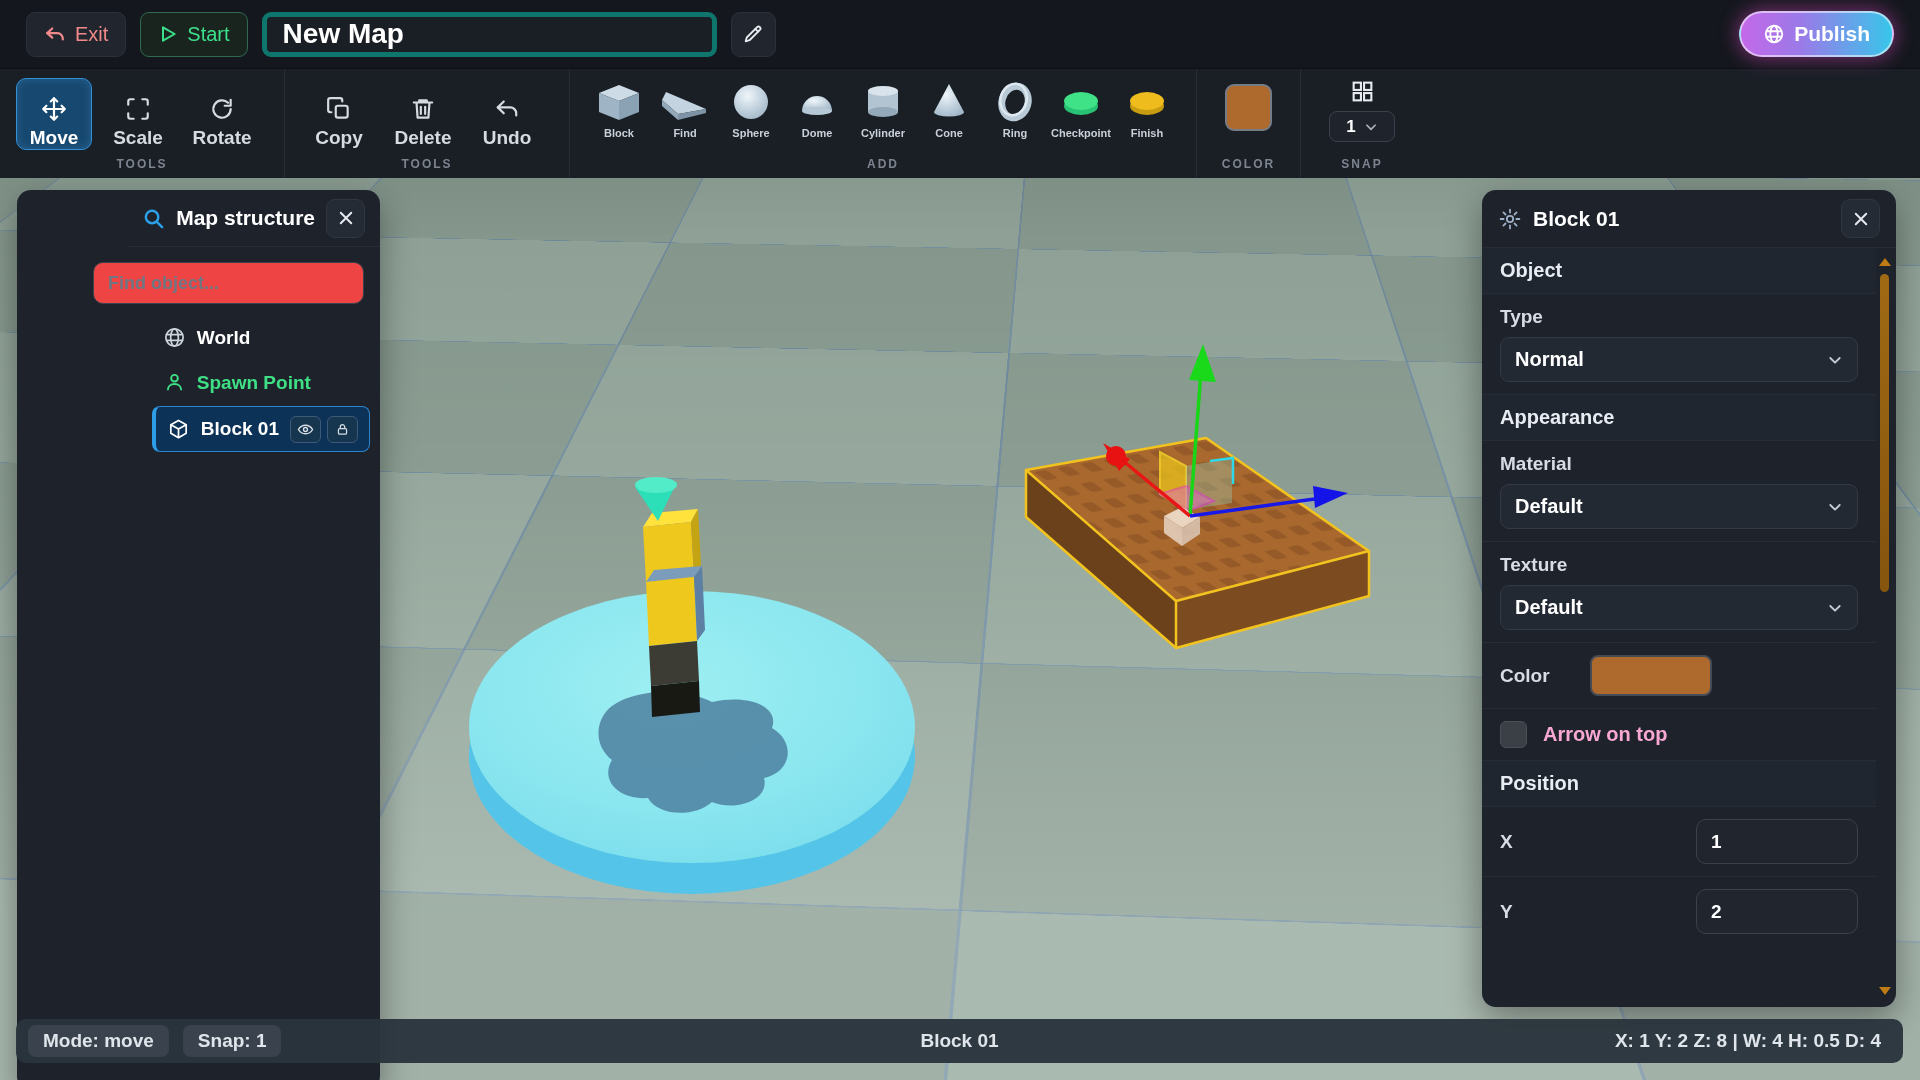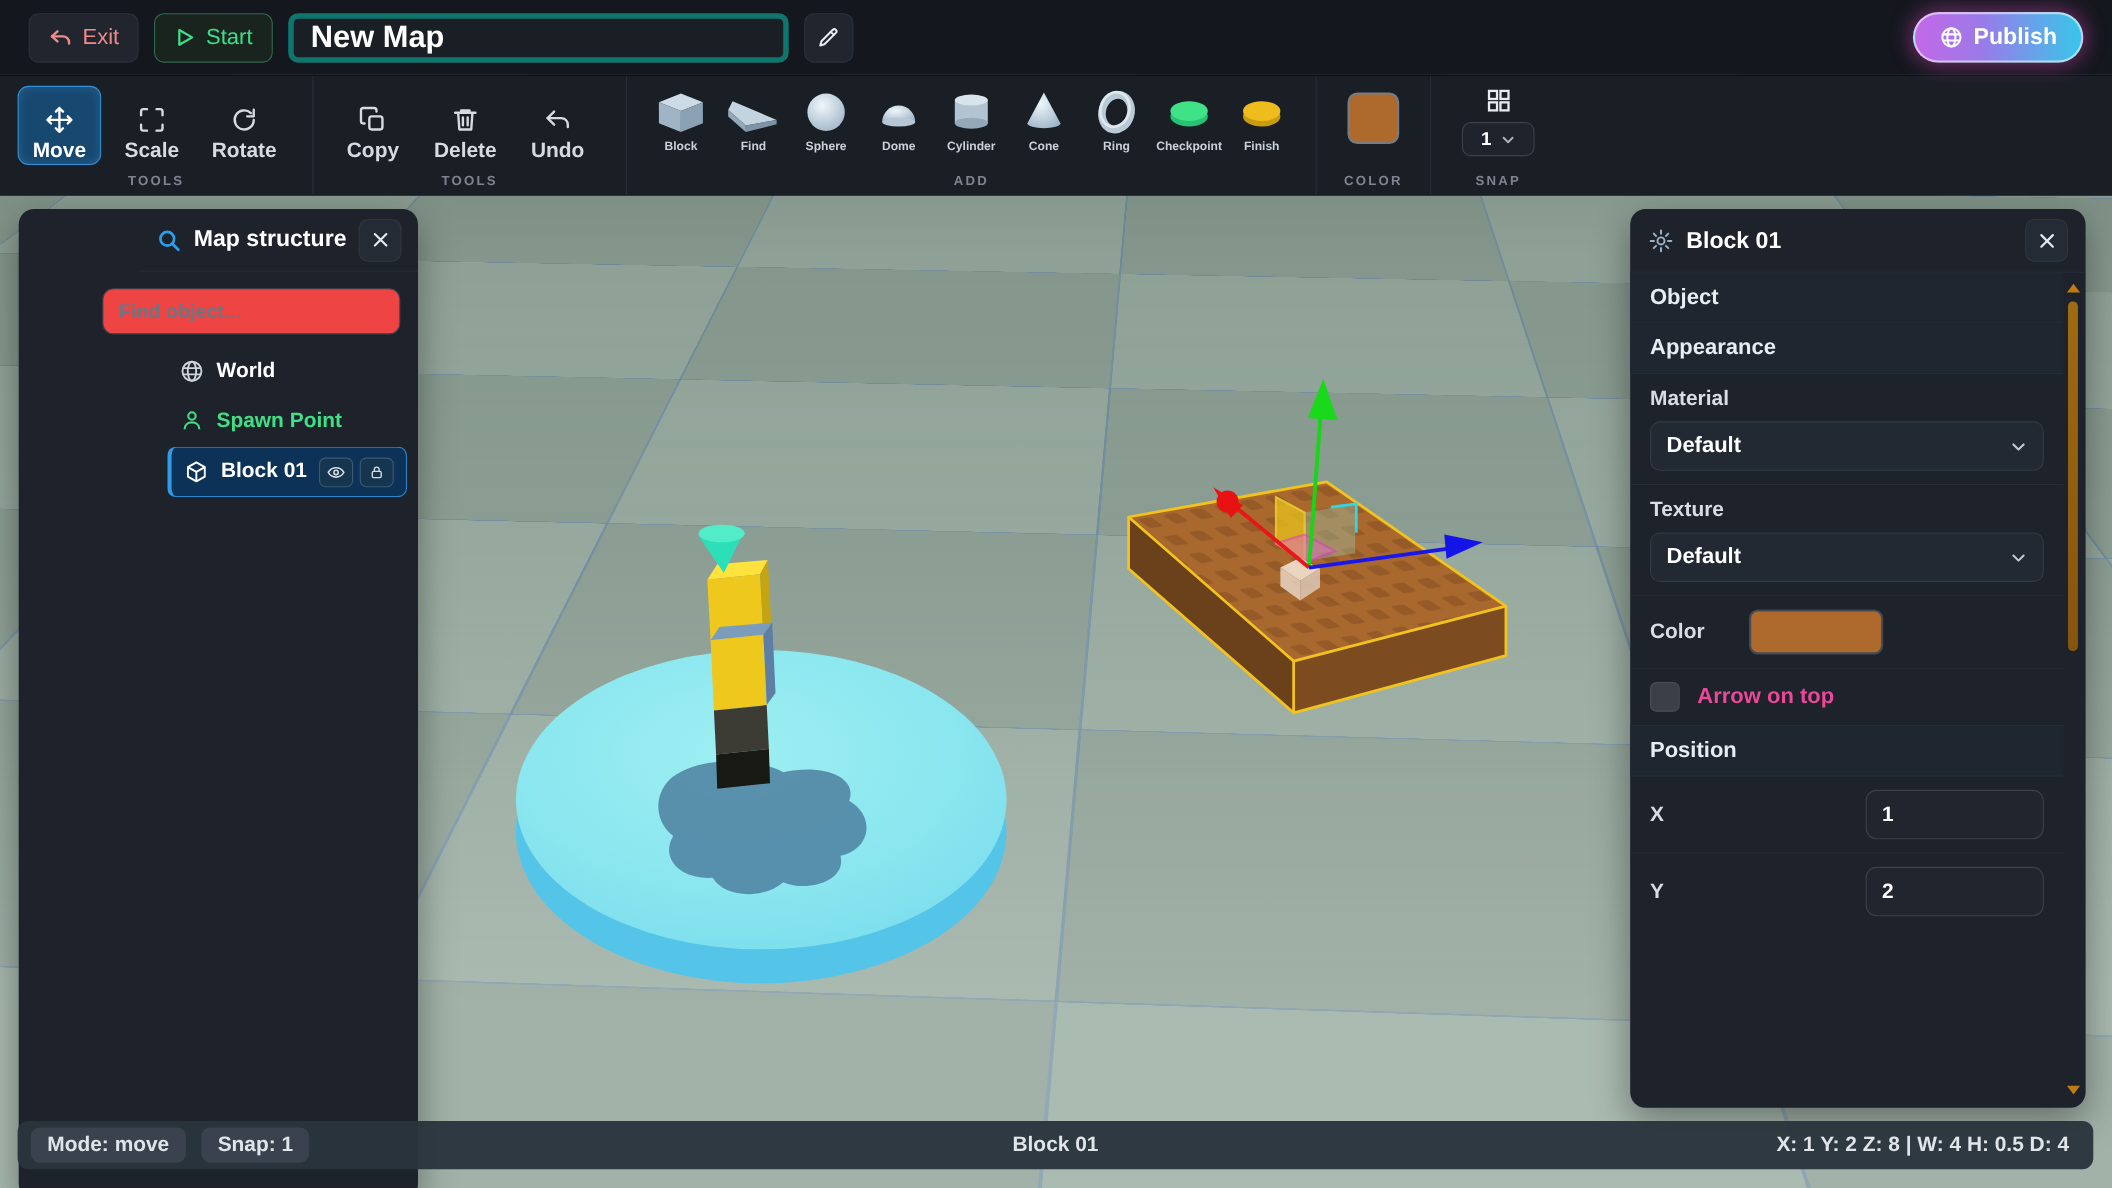--- a/index.html
+++ b/index.html
@@ -89,21 +89,21 @@
   .ilabel { font-size:19px; font-weight:bold; color:#d8dde4; }
   .itext { margin-left:auto; width:252px; height:45px; background:#20252e; border:1.5px solid #3a424e; border-radius:10px;
     color:#fff; font-size:19px; font-weight:bold; padding:0 14px; font-family:inherit; }
   .itext::placeholder { color:#6e7681; }
   .itext.narrow { width:162px; }
   .stack .ilabel { display:block; margin-bottom:9px; }
   .dropdown { height:45px; background:#232932; border:1px solid #333a45; border-radius:9px; display:flex;
     align-items:center; justify-content:space-between; padding:0 14px; color:#fff; font-size:20px; font-weight:bold; cursor:pointer; }
   .cswatch { margin-left:40px; width:122px; height:41px; border-radius:8px; border:2px solid #454b55; cursor:pointer; }
   .checkbox { width:27px; height:27px; border-radius:6px; background:#3b4046; border:1.5px solid #4a5058; cursor:pointer; }
-  .chk-label { margin-left:16px; font-size:20px; font-weight:bold; color:#ec4899; }
+  .chk-label { margin-left:16px; font-size:20px; font-weight:bold; color:#f9a8d4; }
   .rp-scroll { position:absolute; top:66px; bottom:10px; right:5px; width:12px; z-index:5; }
   .rp-thumb { position:absolute; top:18px; left:1px; width:9px; height:318px; border-radius:5px;
     background:linear-gradient(180deg,#a06a14,#85540e); cursor:pointer; }
   .scroll-arrow { position:absolute; left:0; width:0; height:0; border-left:6px solid transparent; border-right:6px solid transparent; }
   .scroll-arrow.up { top:2px; border-bottom:8px solid #c07c14; }
   .scroll-arrow.down { bottom:2px; border-top:8px solid #c07c14; }
 
   
   .statusbar { position:absolute; left:16px; right:17px; bottom:17px; height:44px; z-index:25;
     background:rgba(42,52,60,.96); border-radius:10px; display:flex; align-items:center; gap:14px; padding:0 12px;
@@ -498,20 +498,31 @@
     <div class="icon-btn">
       <span>
           <svg width="18" height="18" viewBox="0 0 24 24" fill="none" stroke="currentColor" stroke-width="2.6" stroke-linecap="round">
             <path d="M5 5l14 14M19 5L5 19"></path>
           </svg>
         </span>
     </div>
   </div>
   <div class="rp-body">
     <div class="sec-head">Object</div>
+    <div class="irow stack">
+      <span class="ilabel">Type</span>
+      <div class="dropdown">
+        <span>Normal</span>
+        <span style="color:#c3cad2;">
+            <svg width="16" height="16" viewBox="0 0 24 24" fill="none" stroke="currentColor" stroke-width="2.8" stroke-linecap="round" stroke-linejoin="round">
+              <polyline points="5 9 12 16 19 9"></polyline>
+            </svg>
+          </span>
+      </div>
+    </div>
     <div class="sec-head">Appearance</div>
     <div class="irow stack">
       <span class="ilabel">Material</span>
       <div class="dropdown">
         <span>Default</span>
         <span style="color:#c3cad2;">
             <svg width="16" height="16" viewBox="0 0 24 24" fill="none" stroke="currentColor" stroke-width="2.8" stroke-linecap="round" stroke-linejoin="round">
               <polyline points="5 9 12 16 19 9"></polyline>
             </svg>
           </span>

